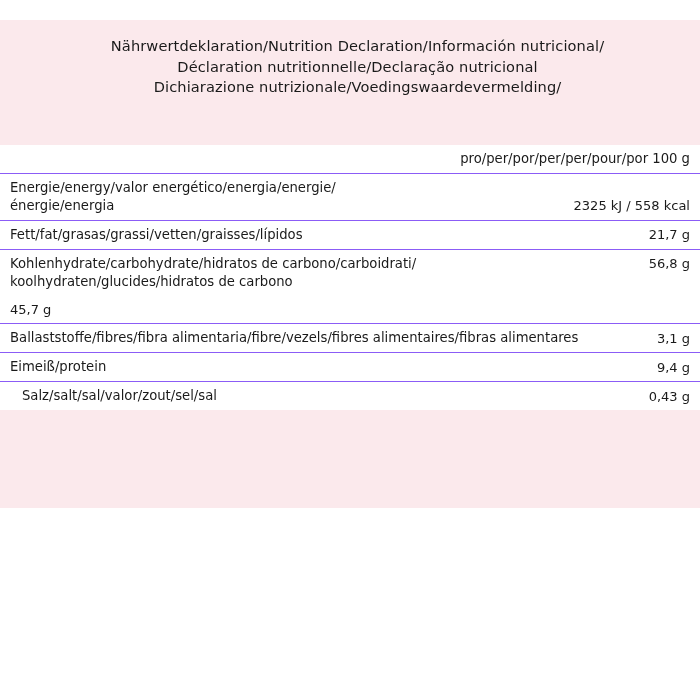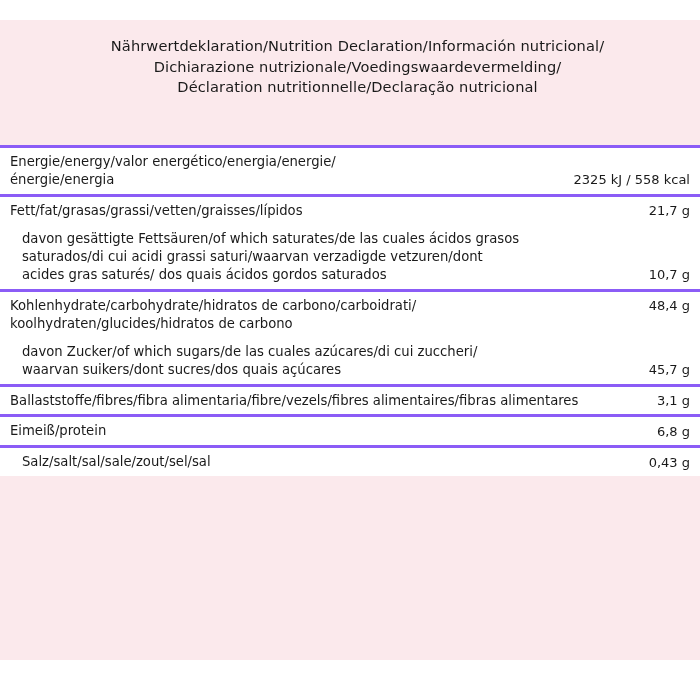--- a/index.html
+++ b/index.html
@@ -11,21 +11,21 @@
     height: 700px;
     background: #ffffff;
     font-family: "DejaVu Sans", sans-serif;
     overflow: hidden;
   }
   #panel {
     position: absolute;
     left: 0;
     top: 20px;
     width: 700px;
-    height: 640px;
+    height: 488px;
     background: #fbe9ec;
     box-sizing: border-box;
     padding-left: 15px;
   }
   #table {
     position: absolute;
     left: 0;
     top: 125px;
     width: 700px;
     background: #ffffff;
@@ -39,21 +39,21 @@
   .title-line {
     font-size: 14.6px;
     color: #1a1a1a;
     line-height: 1.42;
     letter-spacing: 0.1px;
   }
   .row {
     display: flex;
     align-items: flex-start;
     justify-content: space-between;
-    border-top: 3px solid #8b5cf6;
+    border-top: 1px solid #8b5cf6;
     padding: 5px 10px 5px 10px;
     box-sizing: border-box;
   }
   .row.no-line {
     border-top: none;
   }
   .label {
     font-size: 13.2px;
     color: #1a1a1a;
     line-height: 1.36;
@@ -80,66 +80,62 @@
     font-size: 13.2px;
   }
 </style>
 </head>
 <body>
 
 <div id="panel">
 
   <div class="title-block">
     <div class="title-line">Nährwertdeklaration/Nutrition Declaration/Información nutricional/</div>
+    <div class="title-line">Déclaration nutritionnelle/Declaração nutricional</div>
     <div class="title-line">Dichiarazione nutrizionale/Voedingswaardevermelding/</div>
-    <div class="title-line">Déclaration nutritionnelle/Declaração nutricional</div>
   </div>
 
   <div id="table">
 
+    <div class="row no-line">
+      <div class="label"></div>
+      <div class="value header top">pro/per/por/per/per/pour/por 100 g</div>
+    </div>
 
     <div class="row">
       <div class="label">Energie/energy/valor energético/energia/energie/
 énergie/energia</div>
       <div class="value">2325 kJ / 558 kcal</div>
     </div>
 
     <div class="row">
       <div class="label">Fett/fat/grasas/grassi/vetten/graisses/lípidos</div>
       <div class="value top">21,7 g</div>
     </div>
 
-    <div class="row no-line">
-      <div class="label indent">davon gesättigte Fettsäuren/of which saturates/de las cuales ácidos grasos
-saturados/di cui acidi grassi saturi/waarvan verzadigde vetzuren/dont
-acides gras saturés/ dos quais ácidos gordos saturados</div>
-      <div class="value">10,7 g</div>
-    </div>
 
     <div class="row">
       <div class="label">Kohlenhydrate/carbohydrate/hidratos de carbono/carboidrati/
 koolhydraten/glucides/hidratos de carbono</div>
-      <div class="value top">48,4 g</div>
+      <div class="value top">56,8 g</div>
     </div>
 
     <div class="row no-line">
-      <div class="label indent">davon Zucker/of which sugars/de las cuales azúcares/di cui zuccheri/
-waarvan suikers/dont sucres/dos quais açúcares</div>
       <div class="value">45,7 g</div>
     </div>
 
     <div class="row">
       <div class="label">Ballaststoffe/fibres/fibra alimentaria/fibre/vezels/fibres alimentaires/fibras alimentares</div>
       <div class="value">3,1 g</div>
     </div>
 
     <div class="row">
       <div class="label">Eimeiß/protein</div>
-      <div class="value">6,8 g</div>
+      <div class="value">9,4 g</div>
     </div>
 
     <div class="row">
-      <div class="label indent">Salz/salt/sal/sale/zout/sel/sal</div>
+      <div class="label indent">Salz/salt/sal/valor/zout/sel/sal</div>
       <div class="value">0,43 g</div>
     </div>
 
   </div>
 </div>
 
 </body></html>

